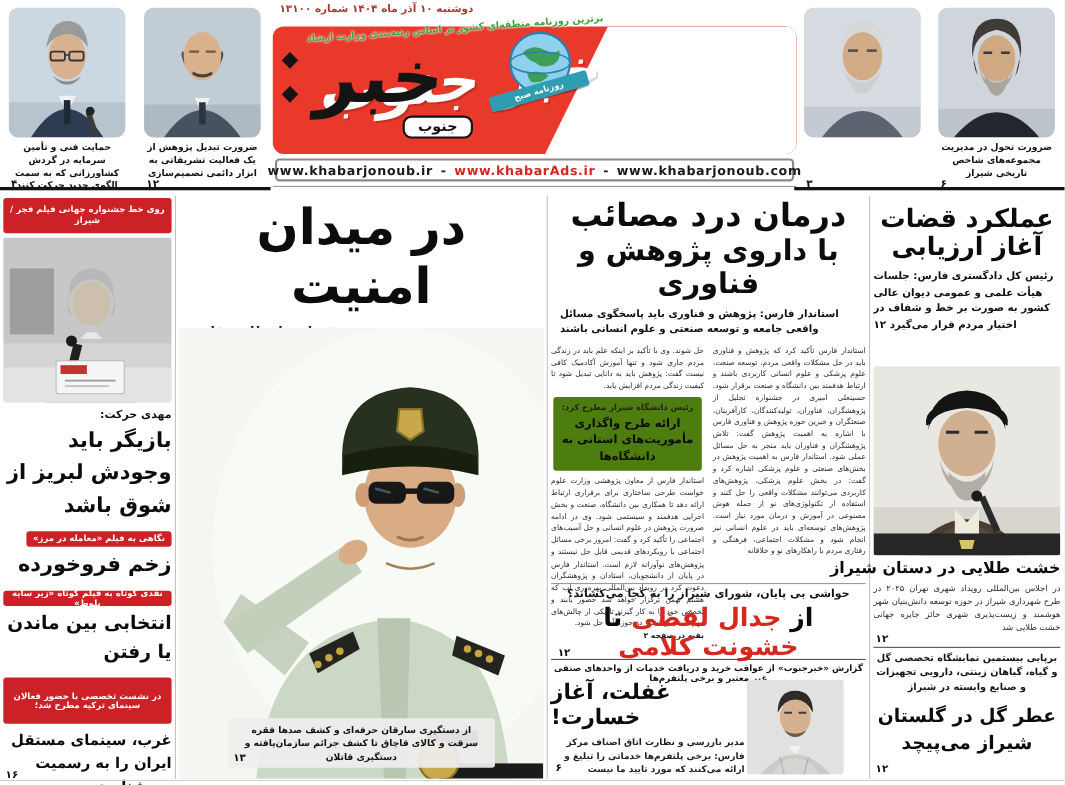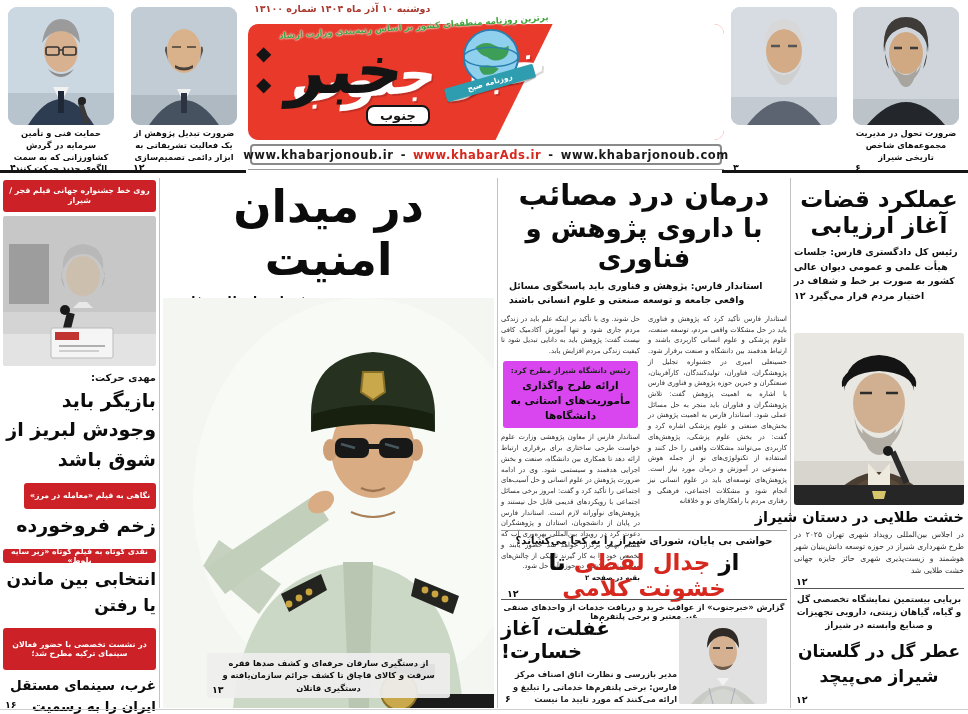--- a/index.html
+++ b/index.html
@@ -26,21 +26,21 @@
   .ribbon{position:absolute;background:#2e9db0;color:#fff;font-size:7.5px;font-weight:bold;text-align:center;line-height:14px;height:14px;width:92px;transform:rotate(-16deg);border-radius:2px;box-shadow:0 1px 1px rgba(0,0,0,.25)}
   .urlbar{position:absolute;border:2px solid #8a8a8a;border-radius:4px;background:#fff;display:flex;align-items:center;justify-content:center;gap:7px;direction:ltr;font-size:11.5px;font-weight:bold;letter-spacing:.6px;color:#1a1a1a}
   .urlbar .red{color:#d6281e}
   
   .vline{position:absolute;width:1px;background:#c2c2c2}
   .banner{background:#cc2227;color:#fff;font-size:7.8px;font-weight:bold;display:flex;align-items:center;justify-content:center;text-align:center;border-radius:3px;line-height:1.25;padding:1px 3px}
   .hl{font-weight:bold;color:#0c0c0c;text-align:center}
   .hl-right{font-weight:bold;color:#0c0c0c;text-align:right}
   .kicker{font-weight:bold;color:#141414;text-align:center}
   .body-text{font-size:6.8px;line-height:1.58;color:#2b2b2b;text-align:justify;text-align-last:right}
-  .pullquote{background:#d946ef;border-radius:3px;padding:5px 6px;text-align:center}
+  .pullquote{background:#4d7c0f;border-radius:3px;padding:5px 6px;text-align:center}
   .pullquote .pq-title{font-size:7.5px;font-weight:bold;color:#222}
   .pullquote .pq-main{font-size:10.5px;font-weight:bold;color:#0c0c0c;line-height:1.45;margin-top:3px}
   .continuation{font-size:7px;font-weight:bold;text-align:right;color:#111}
   .photo-frame{overflow:hidden;background:#eee}
   .photo-frame svg{display:block}
   .photo-caption{position:absolute;background:rgba(238,238,238,.93);border-radius:3px;font-size:8.3px;font-weight:bold;line-height:1.5;text-align:center;color:#111;padding:4px 8px}
   .red-word{color:#d6281e}
   .sub{font-weight:bold;color:#101010;text-align:left}
 </style>
 </head>
@@ -182,21 +182,21 @@
         <circle cx="62" cy="94" r="5" fill="#191919"></circle>
         <rect x="0" y="118" width="153" height="32" fill="#e3e3e3"></rect>
         <rect x="48" y="112" width="62" height="30" rx="2" fill="#f5f5f5" stroke="#bbb"></rect>
         <rect x="52" y="116" width="24" height="8" fill="#c23430"></rect>
         <line x1="56" y1="130" x2="102" y2="130" stroke="#999" stroke-width="1.5"></line>
         <line x1="56" y1="135" x2="96" y2="135" stroke="#aaa" stroke-width="1.2"></line>
       </svg>
     </div>
     <div style="font-size:10px;font-weight:bold;margin-top:6px;text-align:right;color:#111">مهدی حرکت:</div>
     <div class="hl-right" style="font-size:19px;line-height:1.55;margin-top:3px">بازیگر باید وجودش لبریز از شوق باشد</div>
-    <div class="banner" style="height:26px;margin-top:9px;width:132px">نگاهی به فیلم «معامله در مرز»</div>
+    <div class="banner" style="height:14px;margin-top:9px;width:132px">نگاهی به فیلم «معامله در مرز»</div>
     <div class="hl-right" style="font-size:19px;margin-top:5px">زخم فروخورده</div>
     <div class="banner" style="height:14px;margin-top:13px">نقدی کوتاه به فیلم کوتاه «زیر سایه بلوط»</div>
     <div class="hl-right" style="font-size:17px;line-height:1.5;margin-top:4px">انتخابی بین ماندن یا رفتن</div>
     <div class="banner" style="height:42px;margin-top:10px">در نشست تخصصی با حضور فعالان سینمای ترکیه مطرح شد؛</div>
     <div class="hl-right" style="font-size:13.5px;line-height:1.55;margin-top:5px">غرب، سینمای مستقل ایران را به رسمیت می‌شناسد</div>
     <div class="abs pagenum" style="left:2px;bottom:0">۱۶</div>
   </div>
 
   <div class="abs" style="left:163px;top:180px;width:331px;height:528px">
     <div class="hl" style="font-size:45px;letter-spacing:-1px">در میدان امنیت</div>

